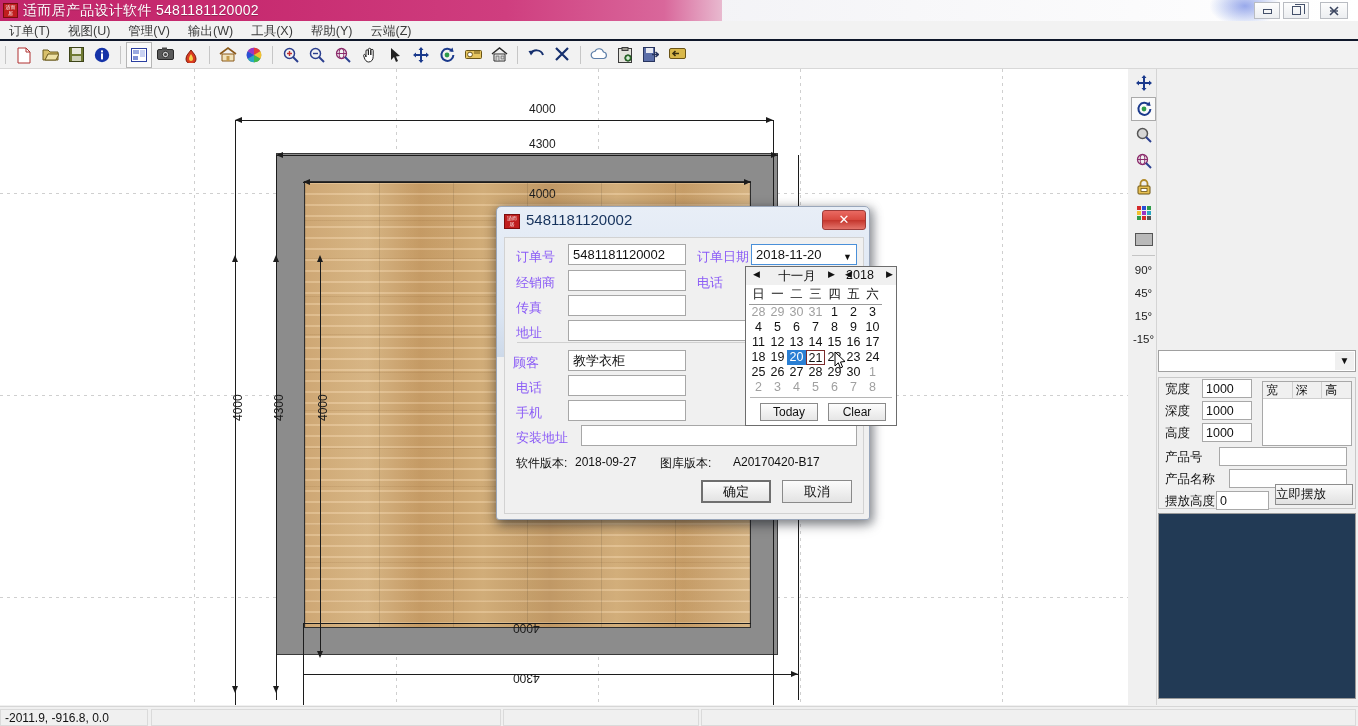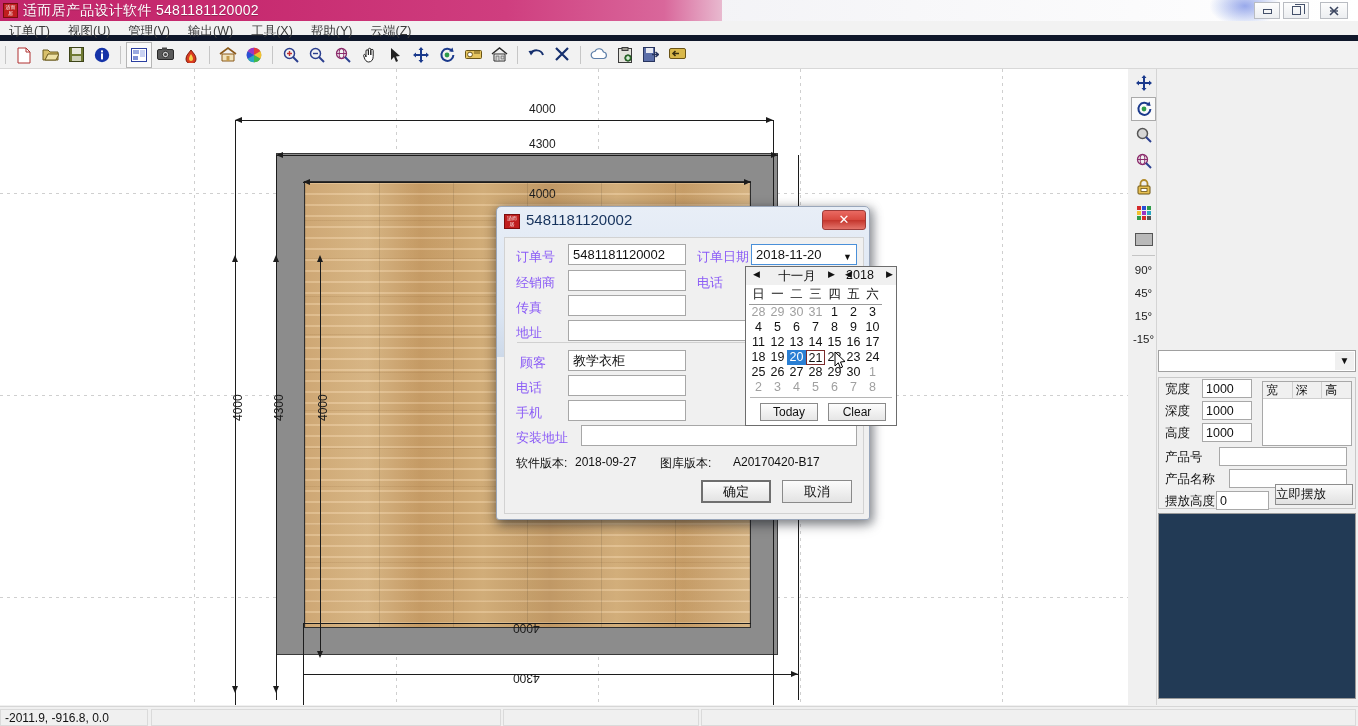--- a/index.html
+++ b/index.html
@@ -42,21 +42,21 @@
   #btn-min{ left:1254px; }
   #btn-max{ left:1283px; }
   #btn-close{ left:1320px; width:28px; }
   #btn-min .g{ display:inline-block; width:9px; height:5px; border:1px solid #44506a; margin-top:6px;}
   #btn-max .g{ display:inline-block; width:9px; height:9px; border:1px solid #44506a; margin-top:3px; position:relative;}
   #btn-max .g:after{ content:""; position:absolute; left:2px; top:-3px; width:9px; height:9px; border:1px solid #44506a; border-bottom:none; border-left:none;}
 
   
   #menubar{
     position:absolute; left:0; top:21px; width:1358px; height:20px;
-    background:#f2f2f2; border-bottom:6px solid #0f172a;text-align:right;
+    background:#f2f2f2; border-bottom:2px solid #0f172a;text-align:right;
   }
   .menu-item{
     float:left; padding:2px 9px 0 9px; height:19px; font-size:12.5px; color:#3b3b3b;
     white-space:nowrap; cursor:default;
   }
 
   
   #toolbar{
     position:absolute; left:0; top:41px; width:1358px; height:28px;
     background:#f2f2f2; border-bottom:1px solid #d8d8d8;
@@ -667,21 +667,21 @@
     <span class="f-inp" style="left:246px; top:32px; width:106px;"></span>
 
     <span class="f-lab" style="left:11px; top:61px;">传真</span>
     <span class="f-inp" style="left:63px; top:57px; width:118px;"></span>
 
     <span class="f-lab" style="left:11px; top:86px;">地址</span>
     <span class="f-inp" style="left:63px; top:82px; width:289px;"></span>
 
     <div id="hr1"></div>
 
-    <span class="f-lab" style="left:15px; top:116px;">顾客</span>
+    <span class="f-lab" style="left:8px; top:116px;">顾客</span>
     <span class="f-inp" style="left:63px; top:112px; width:118px;">教学衣柜</span>
 
     <span class="f-lab" style="left:11px; top:141px;">电话</span>
     <span class="f-inp" style="left:63px; top:137px; width:118px;"></span>
 
     <span class="f-lab" style="left:11px; top:166px;">手机</span>
     <span class="f-inp" style="left:63px; top:162px; width:118px;"></span>
 
     <span class="f-lab" style="left:11px; top:191px;">安装地址</span>
     <span class="f-inp" style="left:76px; top:187px; width:276px;"></span>

